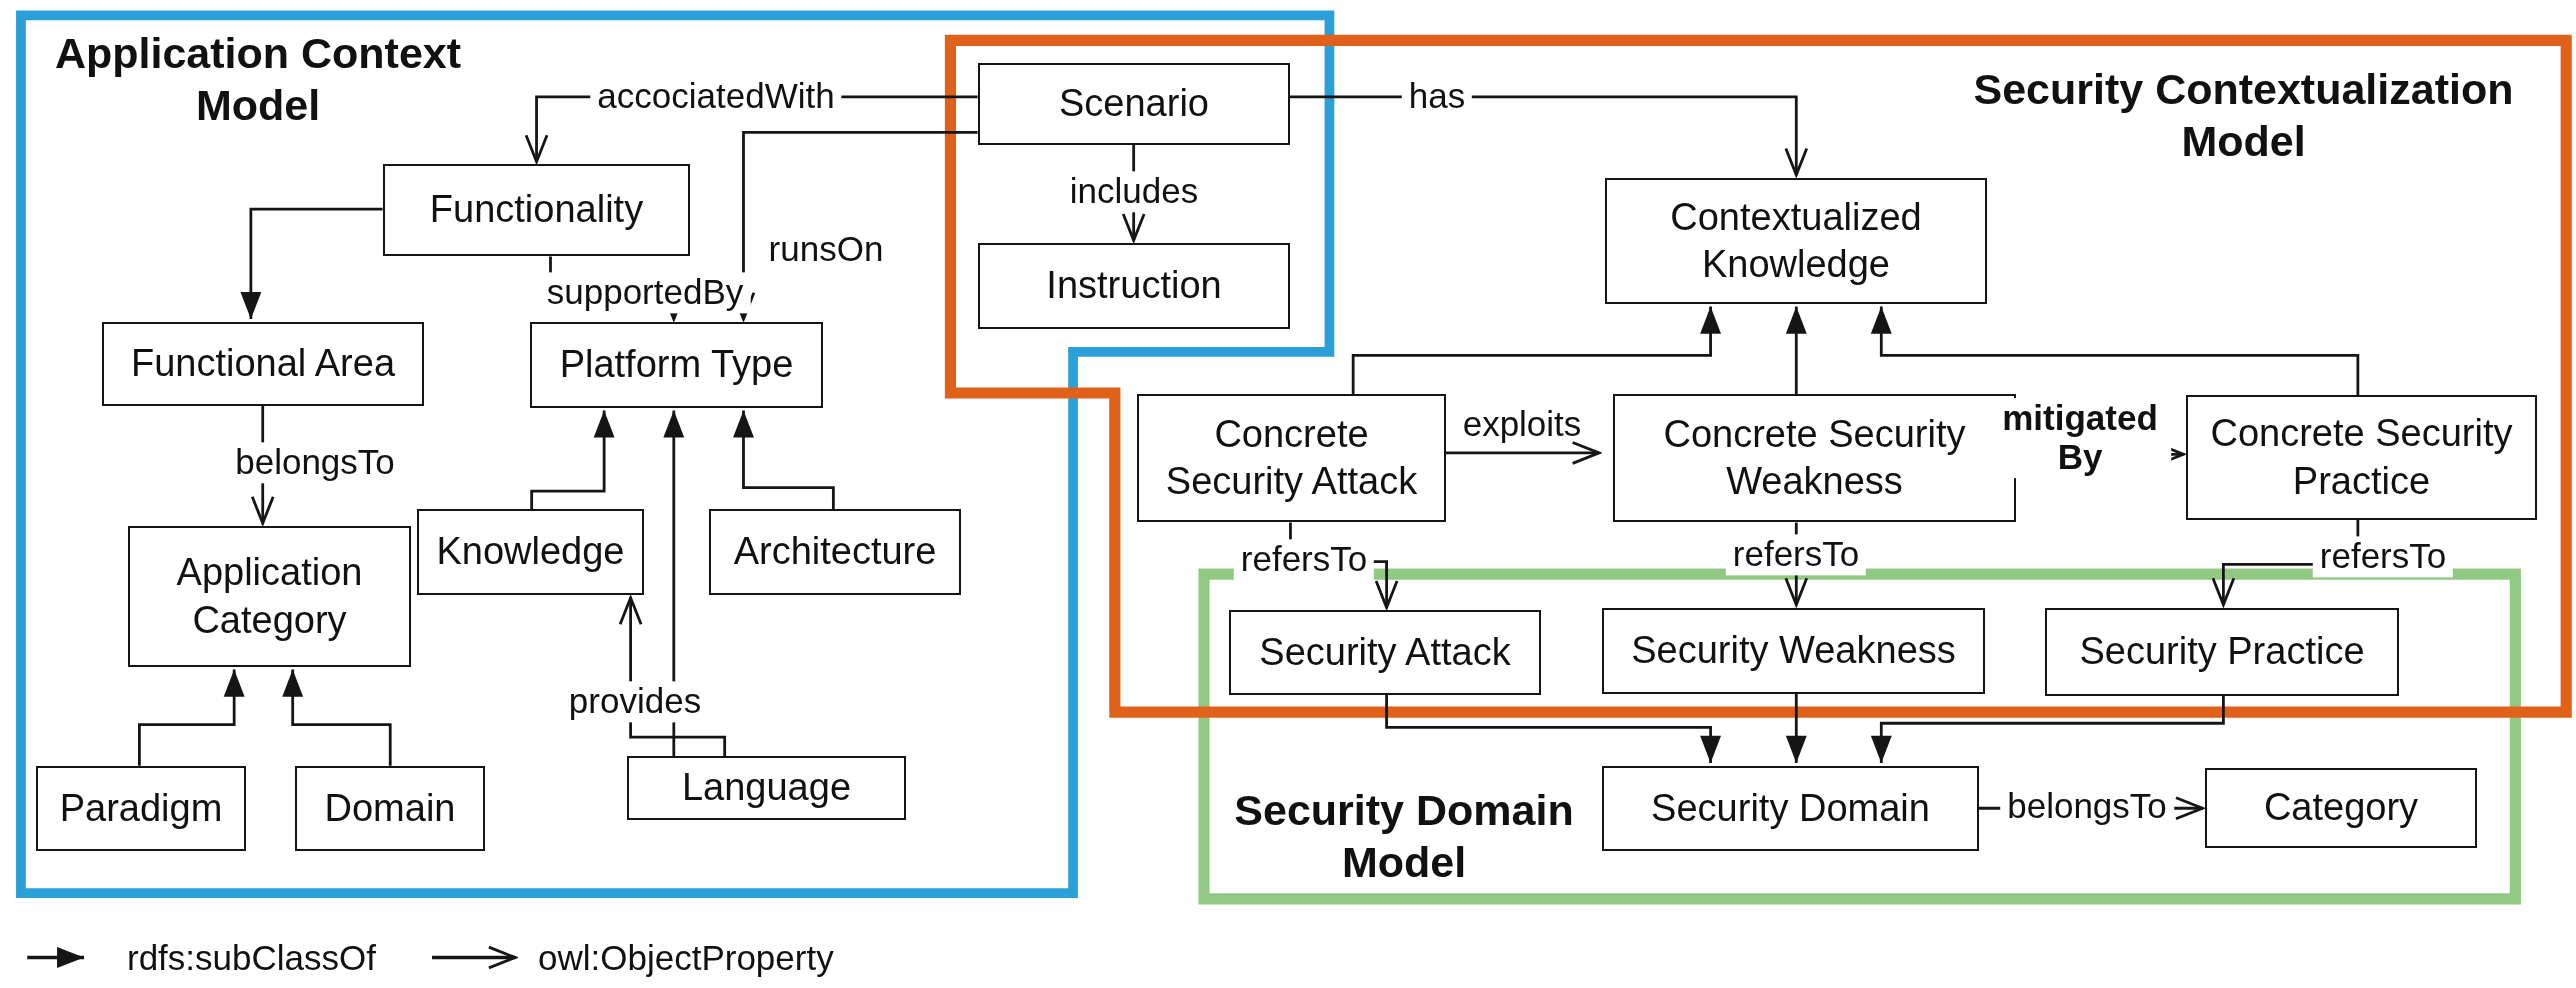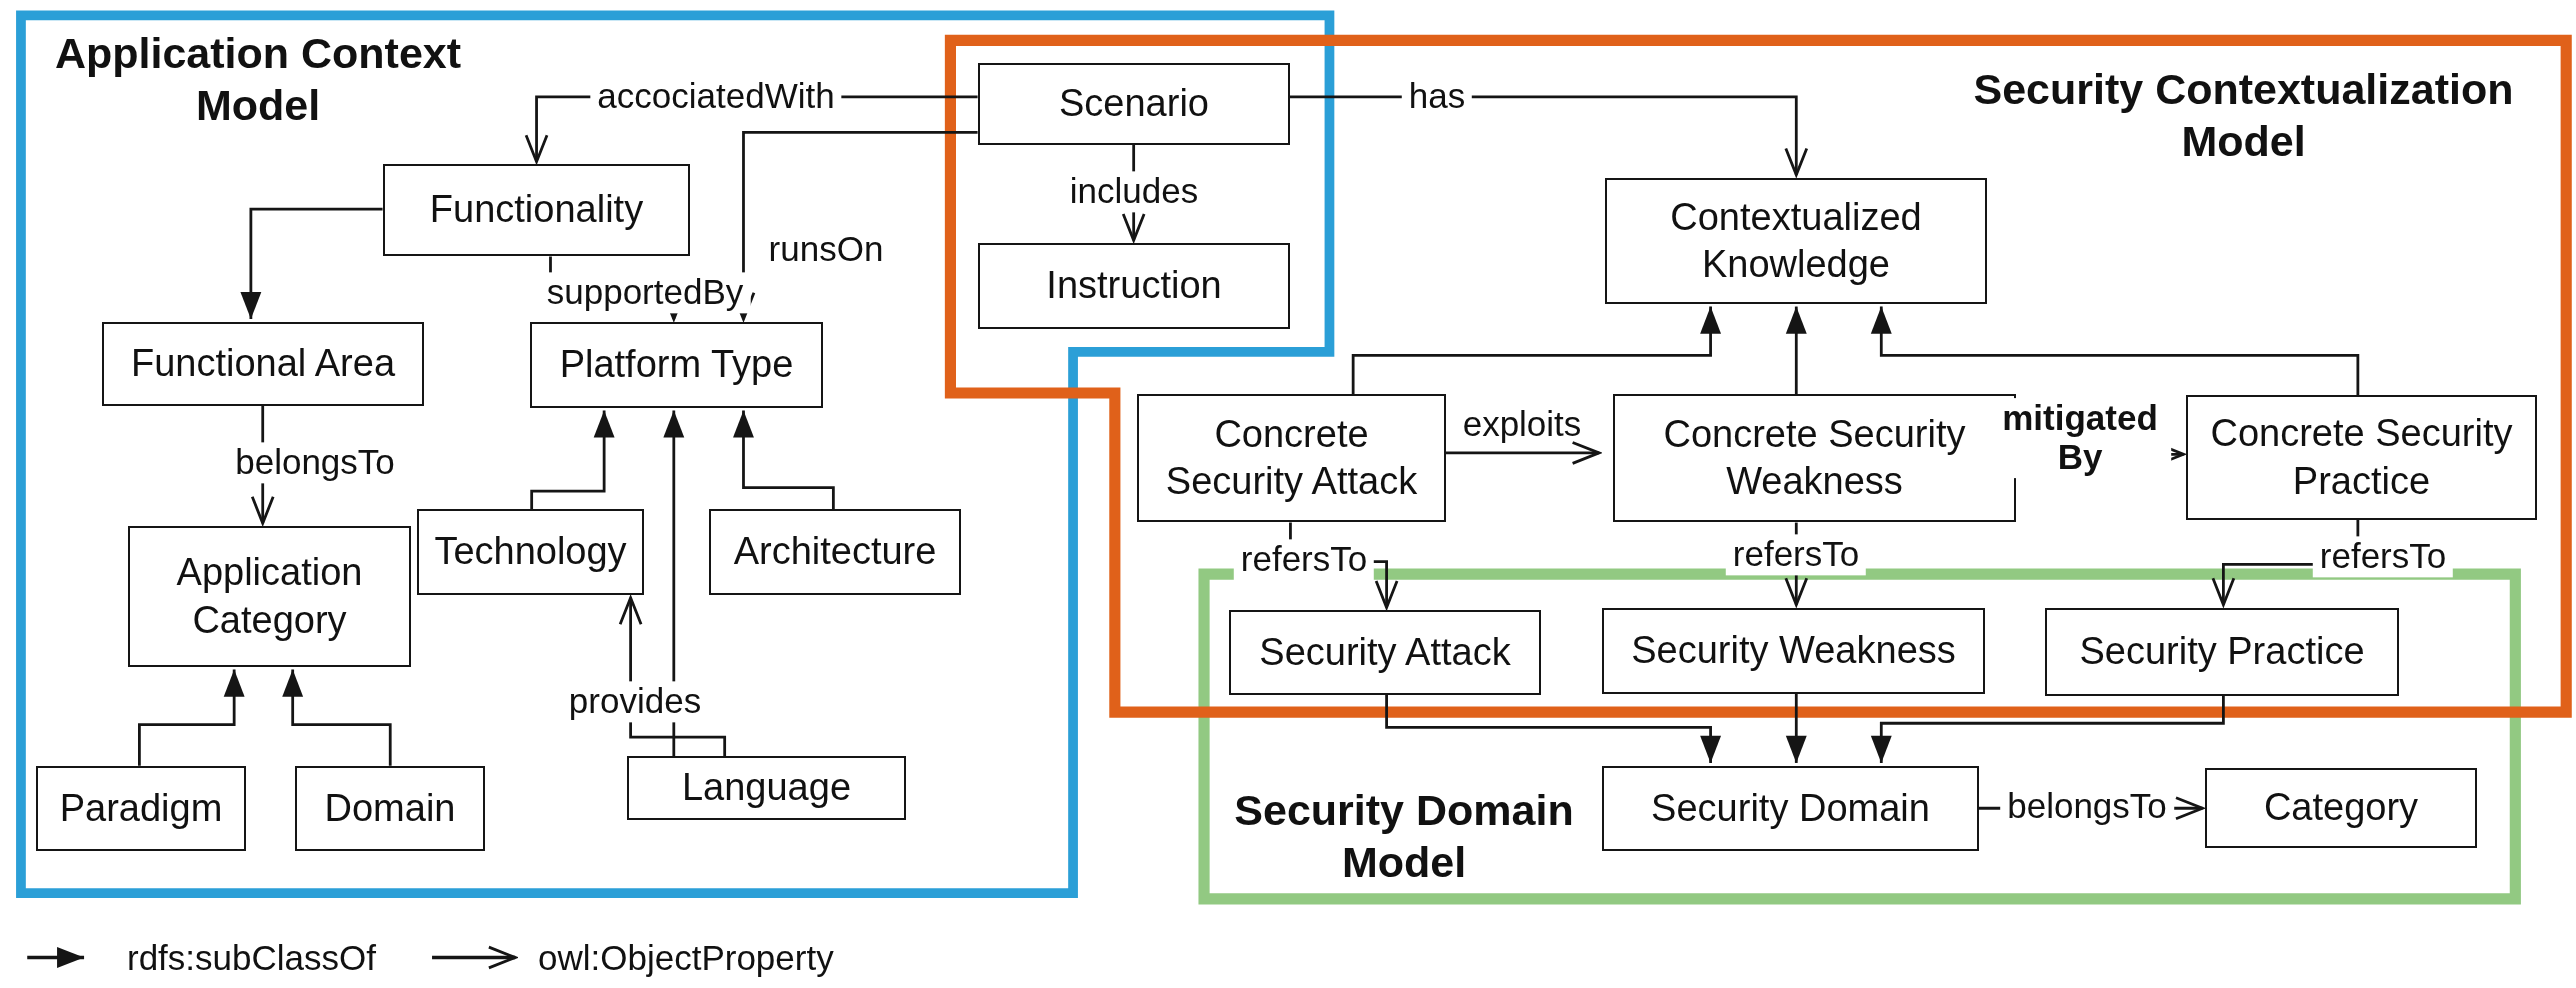--- a/index.html
+++ b/index.html
@@ -70,21 +70,21 @@
 
   <div class="rtitle" style="left:21px;top:28px;width:474px;">Application Context Model</div>
   <div class="rtitle" style="left:1944px;top:64px;width:599px;">Security Contextualization Model</div>
   <div class="rtitle" style="left:1209px;top:785px;width:390px;">Security Domain Model</div>
 
   <div class="node" style="left:383px;top:164px;width:307px;height:92px;">Functionality</div>
   <div class="node" style="left:102px;top:322px;width:322px;height:84px;">Functional Area</div>
   <div class="node" style="left:128px;top:526px;width:283px;height:141px;">Application Category</div>
   <div class="node" style="left:36px;top:766px;width:210px;height:85px;">Paradigm</div>
   <div class="node" style="left:295px;top:766px;width:190px;height:85px;">Domain</div>
-  <div class="node" style="left:417px;top:509px;width:227px;height:86px;">Technology</div>
+  <div class="node" style="left:417px;top:509px;width:227px;height:86px;">Knowledge</div>
   <div class="node" style="left:530px;top:322px;width:293px;height:86px;">Platform Type</div>
   <div class="node" style="left:709px;top:509px;width:252px;height:86px;">Architecture</div>
   <div class="node" style="left:627px;top:756px;width:279px;height:64px;">Language</div>
   <div class="node" style="left:978px;top:63px;width:312px;height:82px;">Scenario</div>
   <div class="node" style="left:978px;top:243px;width:312px;height:86px;">Instruction</div>
   <div class="node" style="left:1605px;top:178px;width:382px;height:126px;">Contextualized Knowledge</div>
   <div class="node" style="left:1137px;top:394px;width:309px;height:128px;">Concrete Security Attack</div>
   <div class="node" style="left:1576px;top:394px;width:403px;height:128px;margin-left:37px;">Concrete Security Weakness</div>
   <div class="node" style="left:2186px;top:395px;width:351px;height:125px;">Concrete Security Practice</div>
   <div class="node" style="left:1229px;top:610px;width:312px;height:85px;">Security Attack</div>

